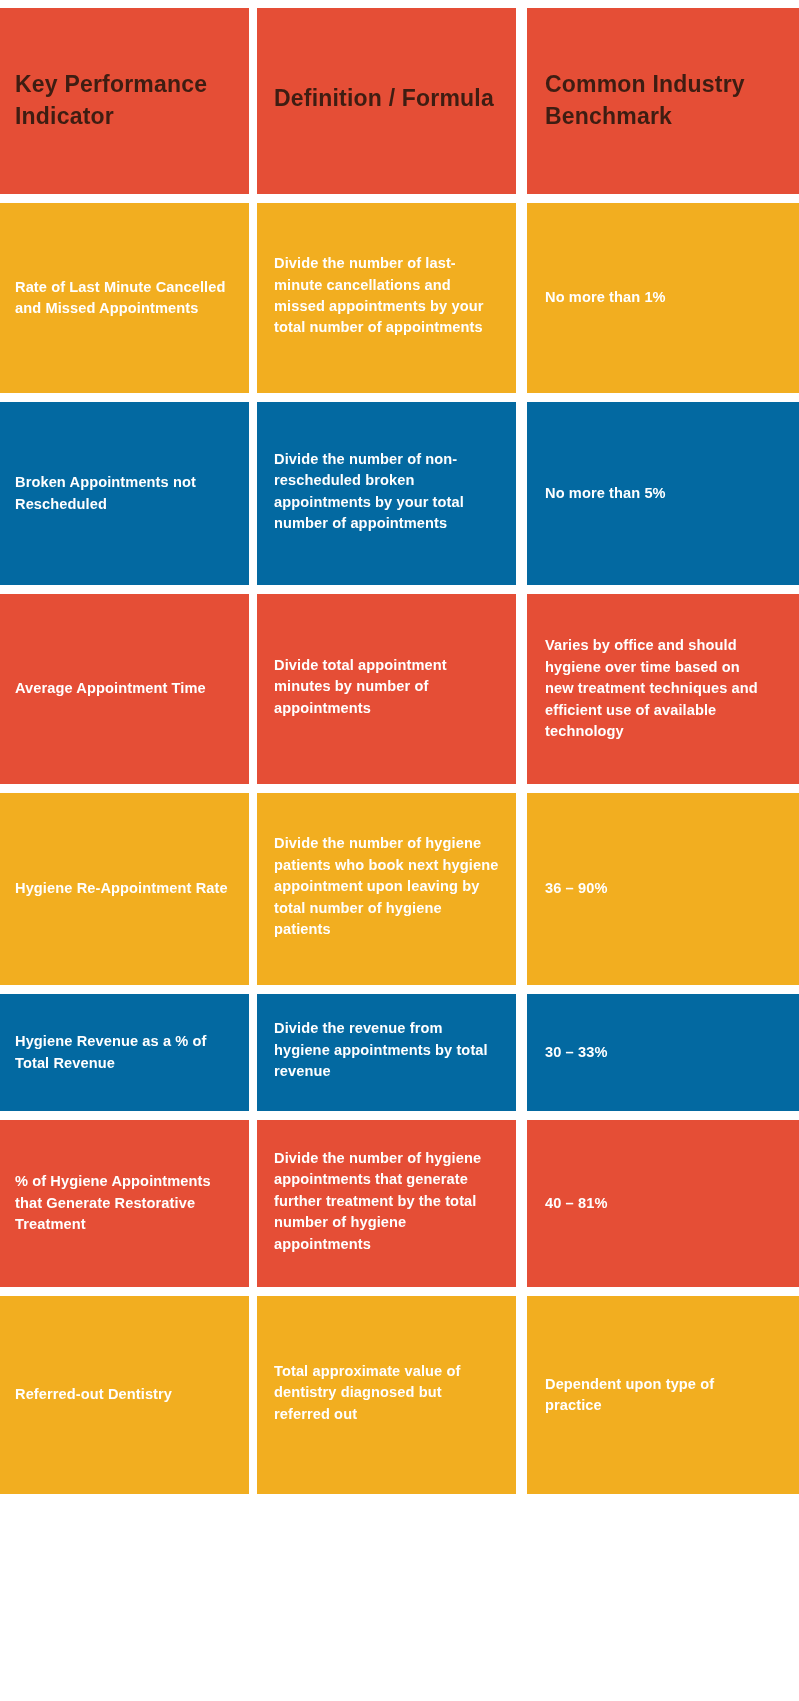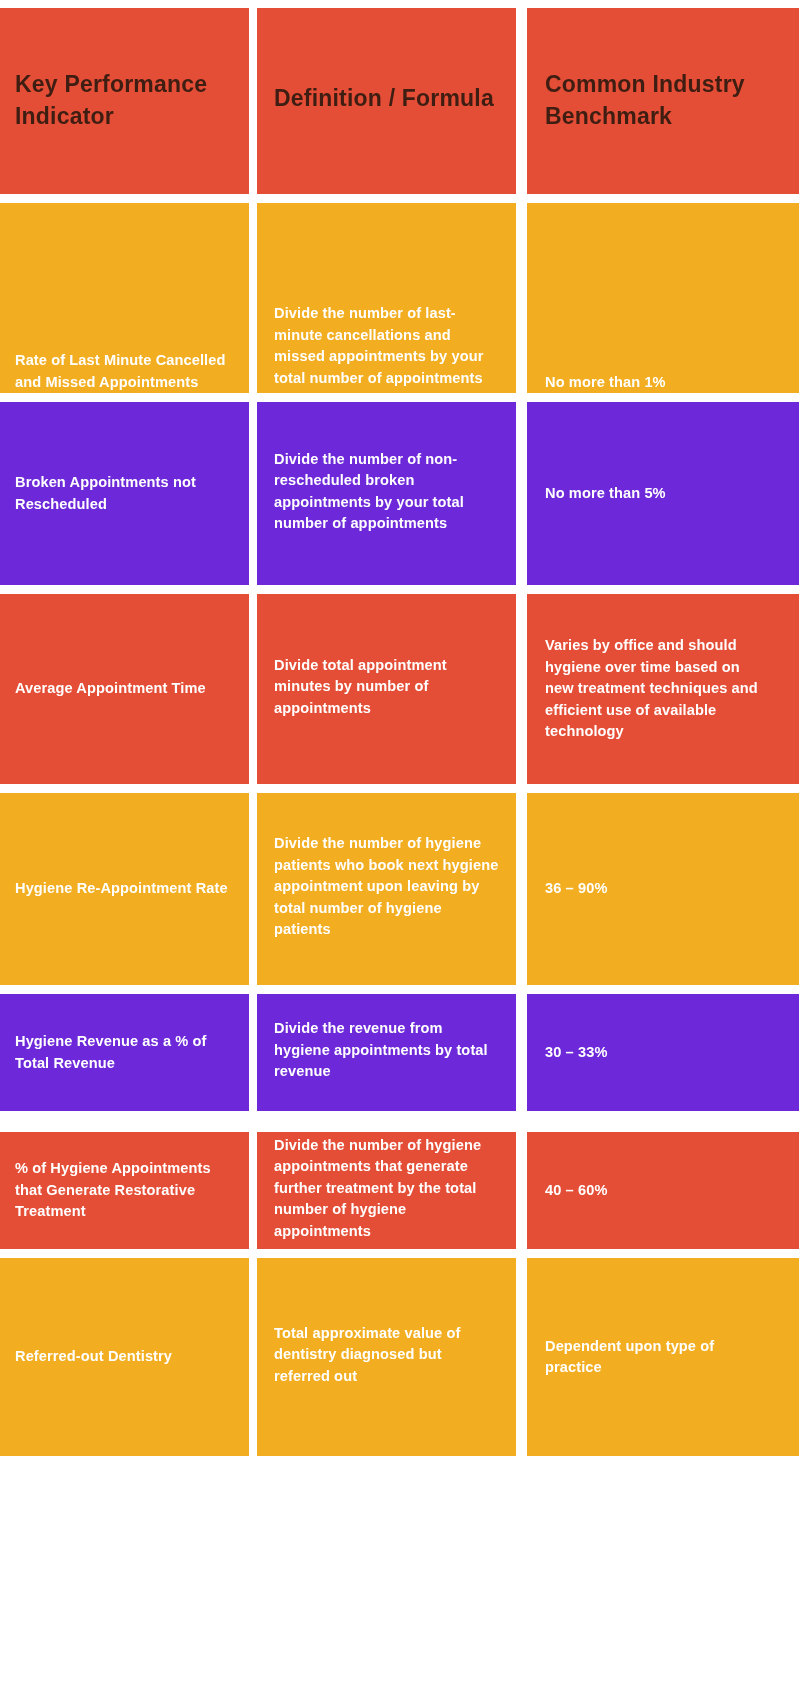--- a/index.html
+++ b/index.html
@@ -45,40 +45,40 @@
   
   .col-1 { width: 249px; padding: 0 12px 0 15px; }
   .gut-1 { width: 8px; flex: 0 0 8px; }
   .col-2 { width: 259px; padding: 0 16px 4px 17px; }
   .gut-2 { width: 11px; flex: 0 0 11px; }
   .col-3 { width: 272px; padding: 0 32px 0 18px; }
 
   
   .c-red   { background: #E54E36; }
   .c-org   { background: #F2AE20; }
-  .c-teal  { background: #6d28d9; justify-content: center; }
+  .c-teal  { background: #0369a1; justify-content: center; }
 
   .t-dark  { color: #3E1D12; }
   .t-white { color: #FFFFFF; }
 
   
   .row-header .cell { height: 186px; align-items: center; }
   .row-header .txt {
     font-size: 23px;
     line-height: 1.38;
     letter-spacing: 0.2px;
   }
 
   
-  .row-h-190 .cell { height: 190px; align-items: flex-end; }
+  .row-h-190 .cell { height: 190px; }
   .row-h-183 .cell { height: 183px; }
   .row-h-190b .cell { height: 190px; }
   .row-h-192 .cell { height: 192px; }
   .row-h-117 .cell { height: 117px; }
-  .row-h-167 .cell { height: 117px; margin-top: 12px; }
+  .row-h-167 .cell { height: 167px; }
   .row-h-198 .cell { height: 198px; }
 
   .row-body .txt {
     font-size: 14.6px;
     line-height: 1.47;
   }
 </style>
 </head>
 <body>
 
@@ -171,21 +171,21 @@
   <div class="row row-body row-h-167">
     <div class="cell col-1 c-red">
       <span class="txt t-white">% of Hygiene Appointments that Generate Restorative Treatment</span>
     </div>
     <div class="gut-1"></div>
     <div class="cell col-2 c-red">
       <span class="txt t-white">Divide the number of hygiene appointments that generate further treatment by the total number of hygiene appointments</span>
     </div>
     <div class="gut-2"></div>
     <div class="cell col-3 c-red">
-      <span class="txt t-white">40 – 60%</span>
+      <span class="txt t-white">40 – 81%</span>
     </div>
   </div>
 
   <div class="row row-body row-h-198">
     <div class="cell col-1 c-org">
       <span class="txt t-white">Referred-out Dentistry</span>
     </div>
     <div class="gut-1"></div>
     <div class="cell col-2 c-org">
       <span class="txt t-white">Total approximate value of dentistry diagnosed but referred out</span>

